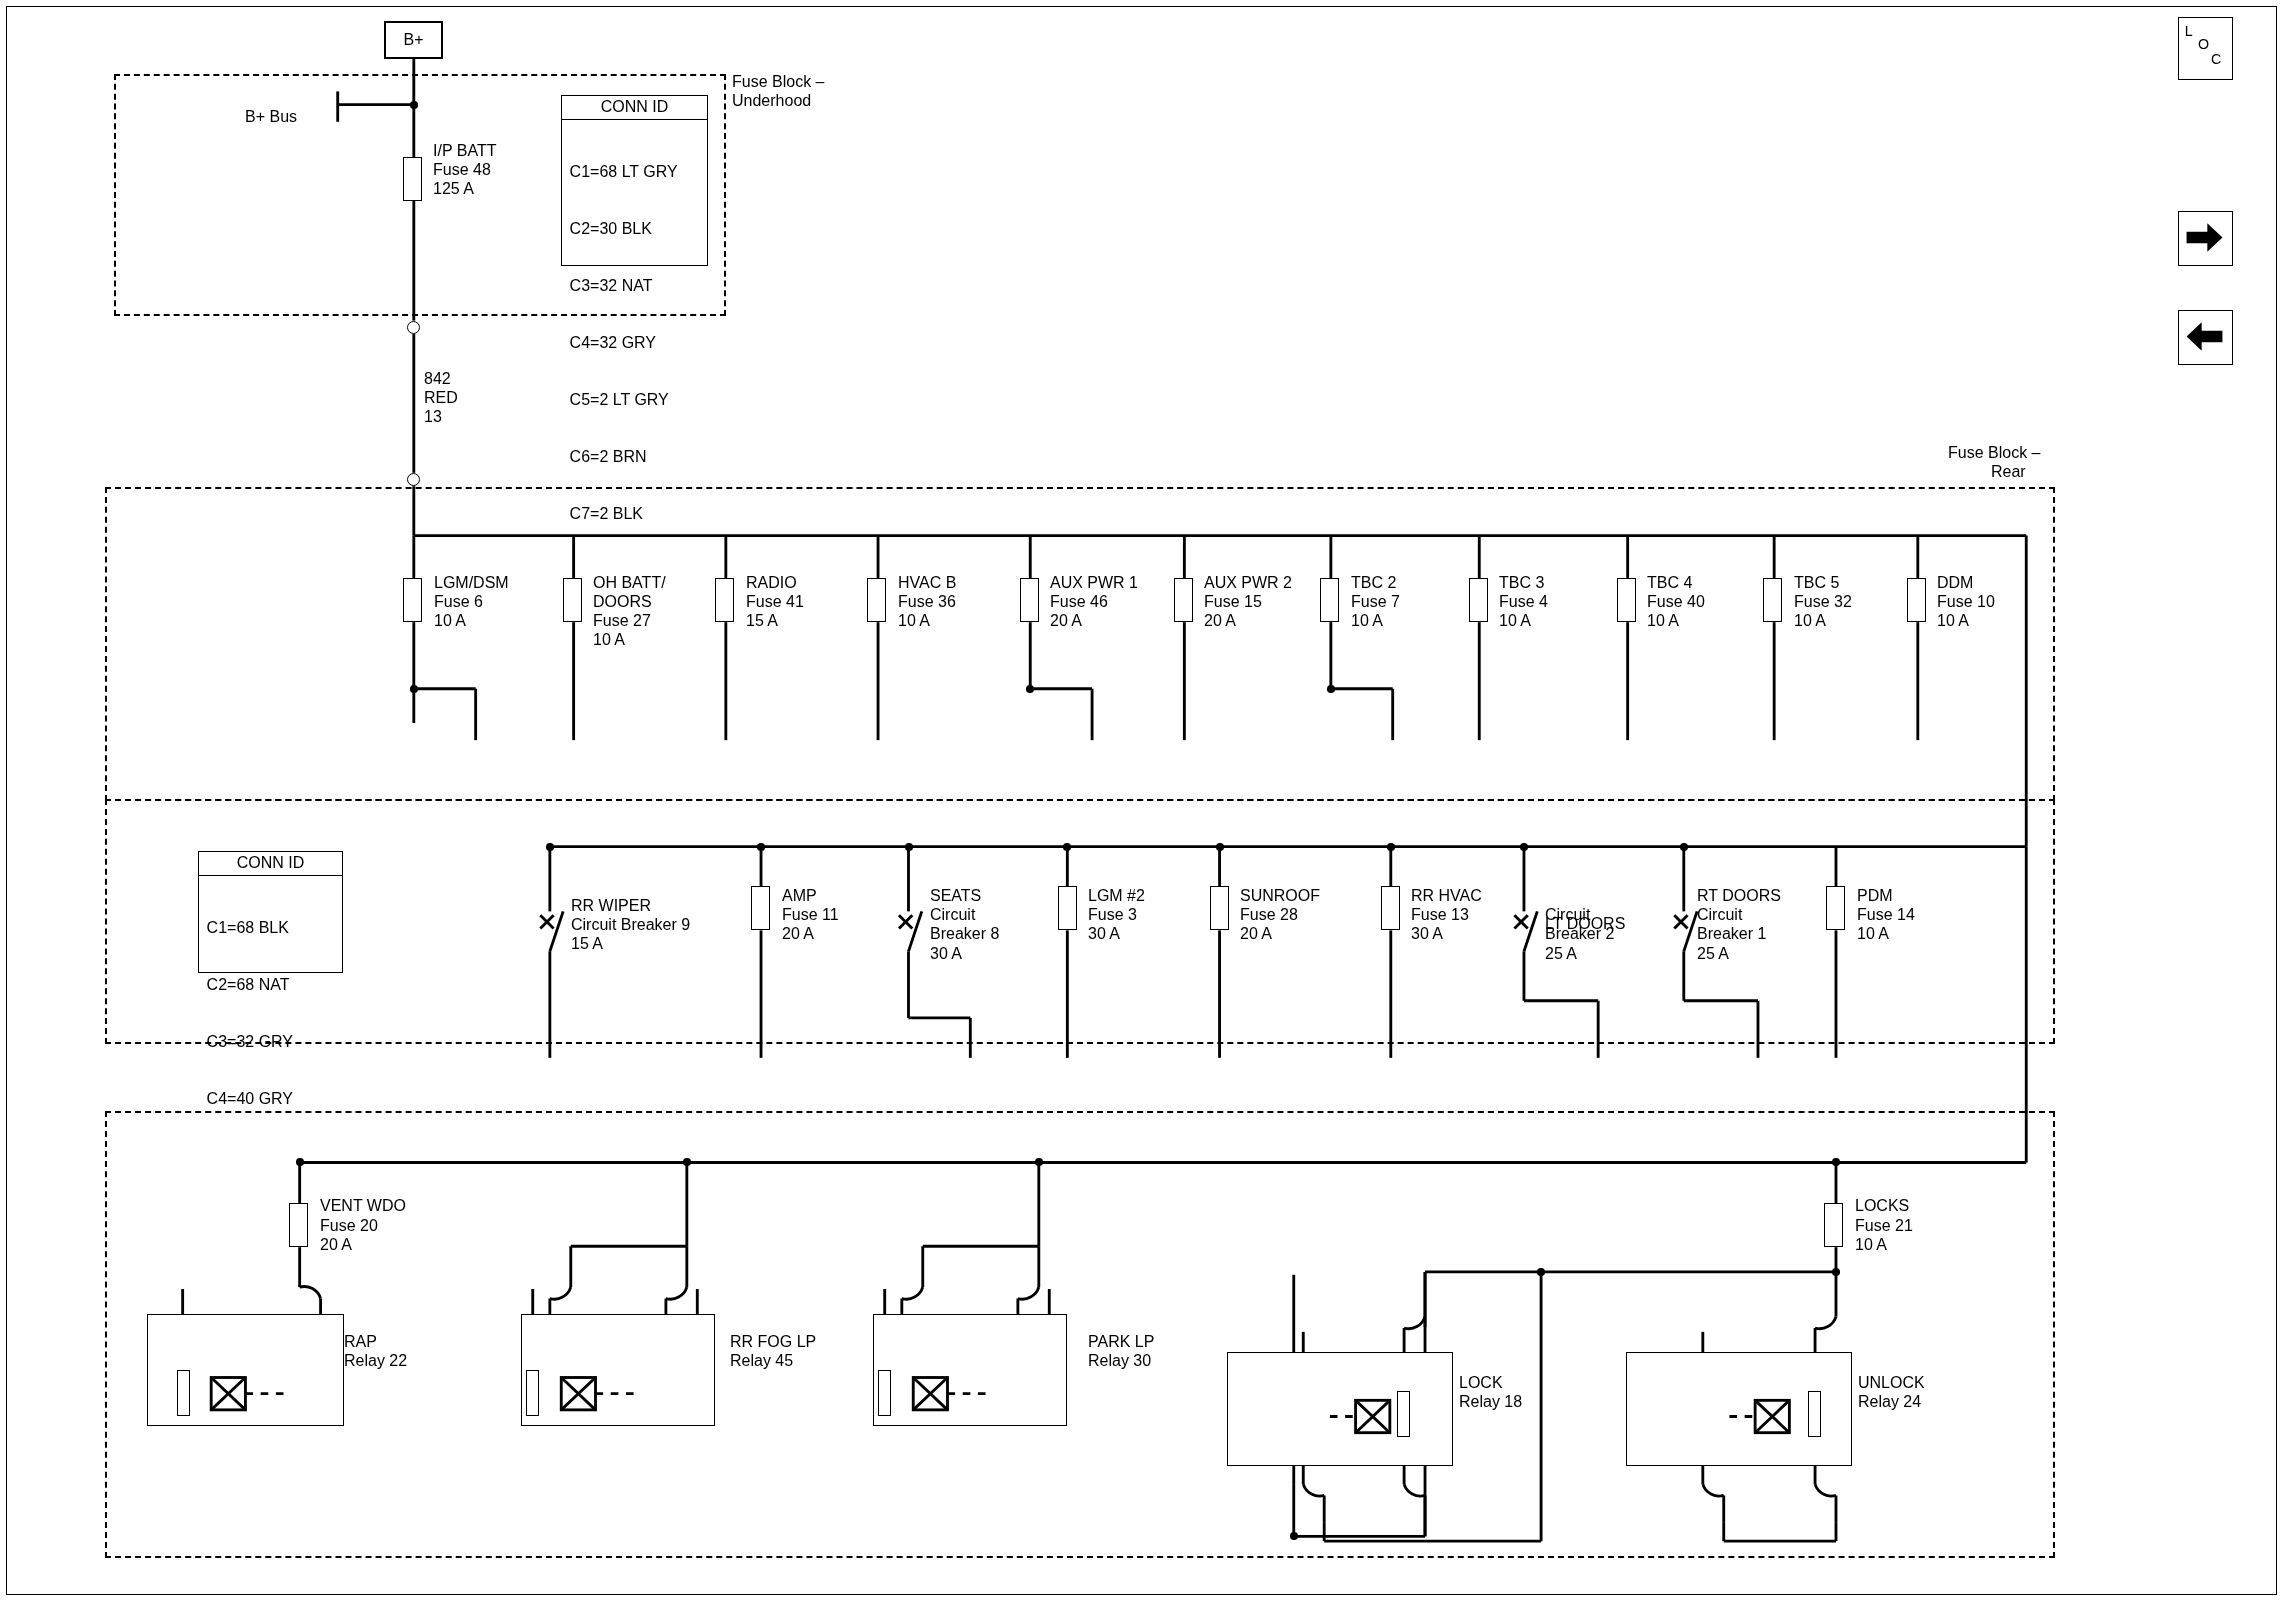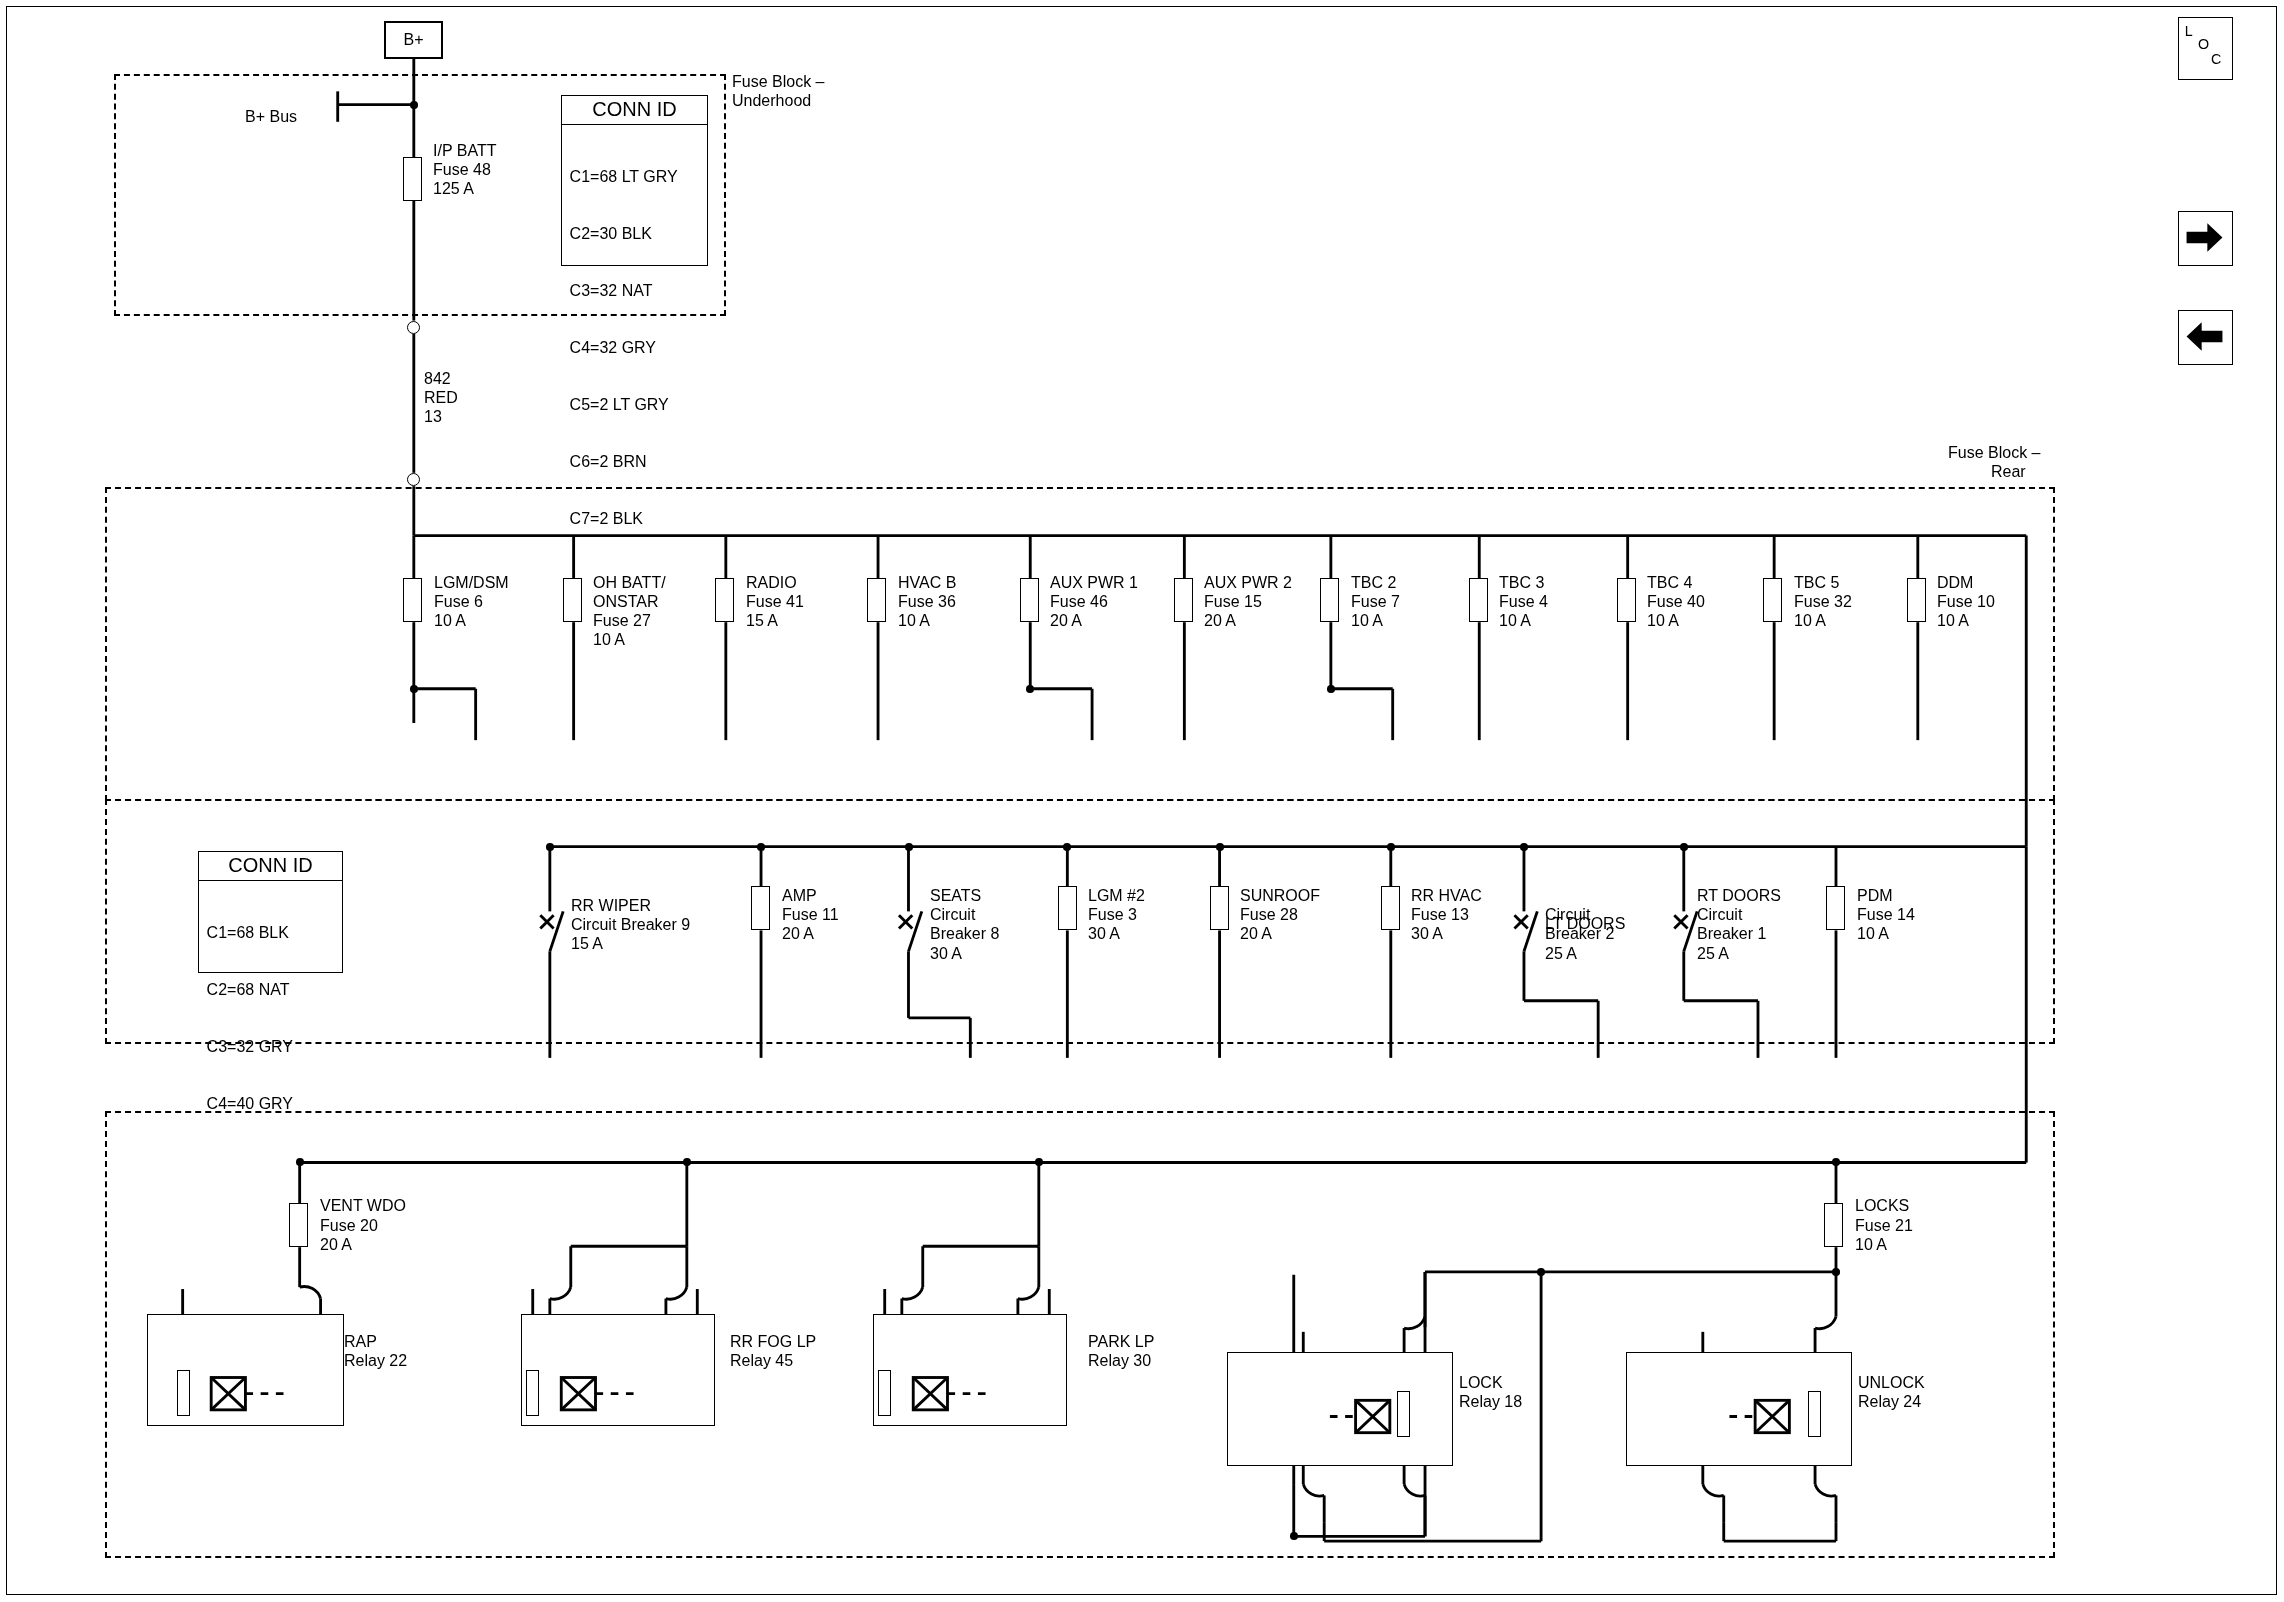--- a/index.html
+++ b/index.html
@@ -72,21 +72,21 @@
     font-weight: normal;
   }
   .connid {
     position: absolute;
     border: 1.9px solid #000;
     box-sizing: border-box;
     background: #fff;
   }
   .connid .hdr {
     text-align: center;
-    font-size: 20px;
+    font-size: 16px;
     border-bottom: 1.9px solid #000;
     padding: 1.9px 0 2.9px 0;
   }
   .connid .body {
     font-size: 16px;
     line-height: 19px;
     padding: 3.8px 5.7px 4.8px 7.6px;
     white-space: pre;
   }
   .navbtn {
@@ -174,21 +174,21 @@
   <div class="txt" style="left:1948px; top:443px;">Fuse Block –</div>
   <div class="txt" style="left:1991px; top:462px;">Rear</div>
 
   <div class="fuse" style="left:403px; top:578px;"></div>
   <div class="txt" style="left:434px; top:573px;">LGM/DSM</div>
   <div class="txt" style="left:434px; top:592px;">Fuse 6</div>
   <div class="txt" style="left:434px; top:611px;">10 A</div>
 
   <div class="fuse" style="left:563px; top:578px;"></div>
   <div class="txt" style="left:593px; top:573px;">OH BATT/</div>
-  <div class="txt" style="left:593px; top:592px;">ONSTAR</div>
+  <div class="txt" style="left:593px; top:592px;">DOORS</div>
   <div class="txt" style="left:593px; top:611px;">Fuse 27</div>
   <div class="txt" style="left:593px; top:630px;">10 A</div>
 
   <div class="fuse" style="left:715px; top:578px;"></div>
   <div class="txt" style="left:746px; top:573px;">RADIO</div>
   <div class="txt" style="left:746px; top:592px;">Fuse 41</div>
   <div class="txt" style="left:746px; top:611px;">15 A</div>
 
   <div class="fuse" style="left:867px; top:578px;"></div>
   <div class="txt" style="left:898px; top:573px;">HVAC B</div>

